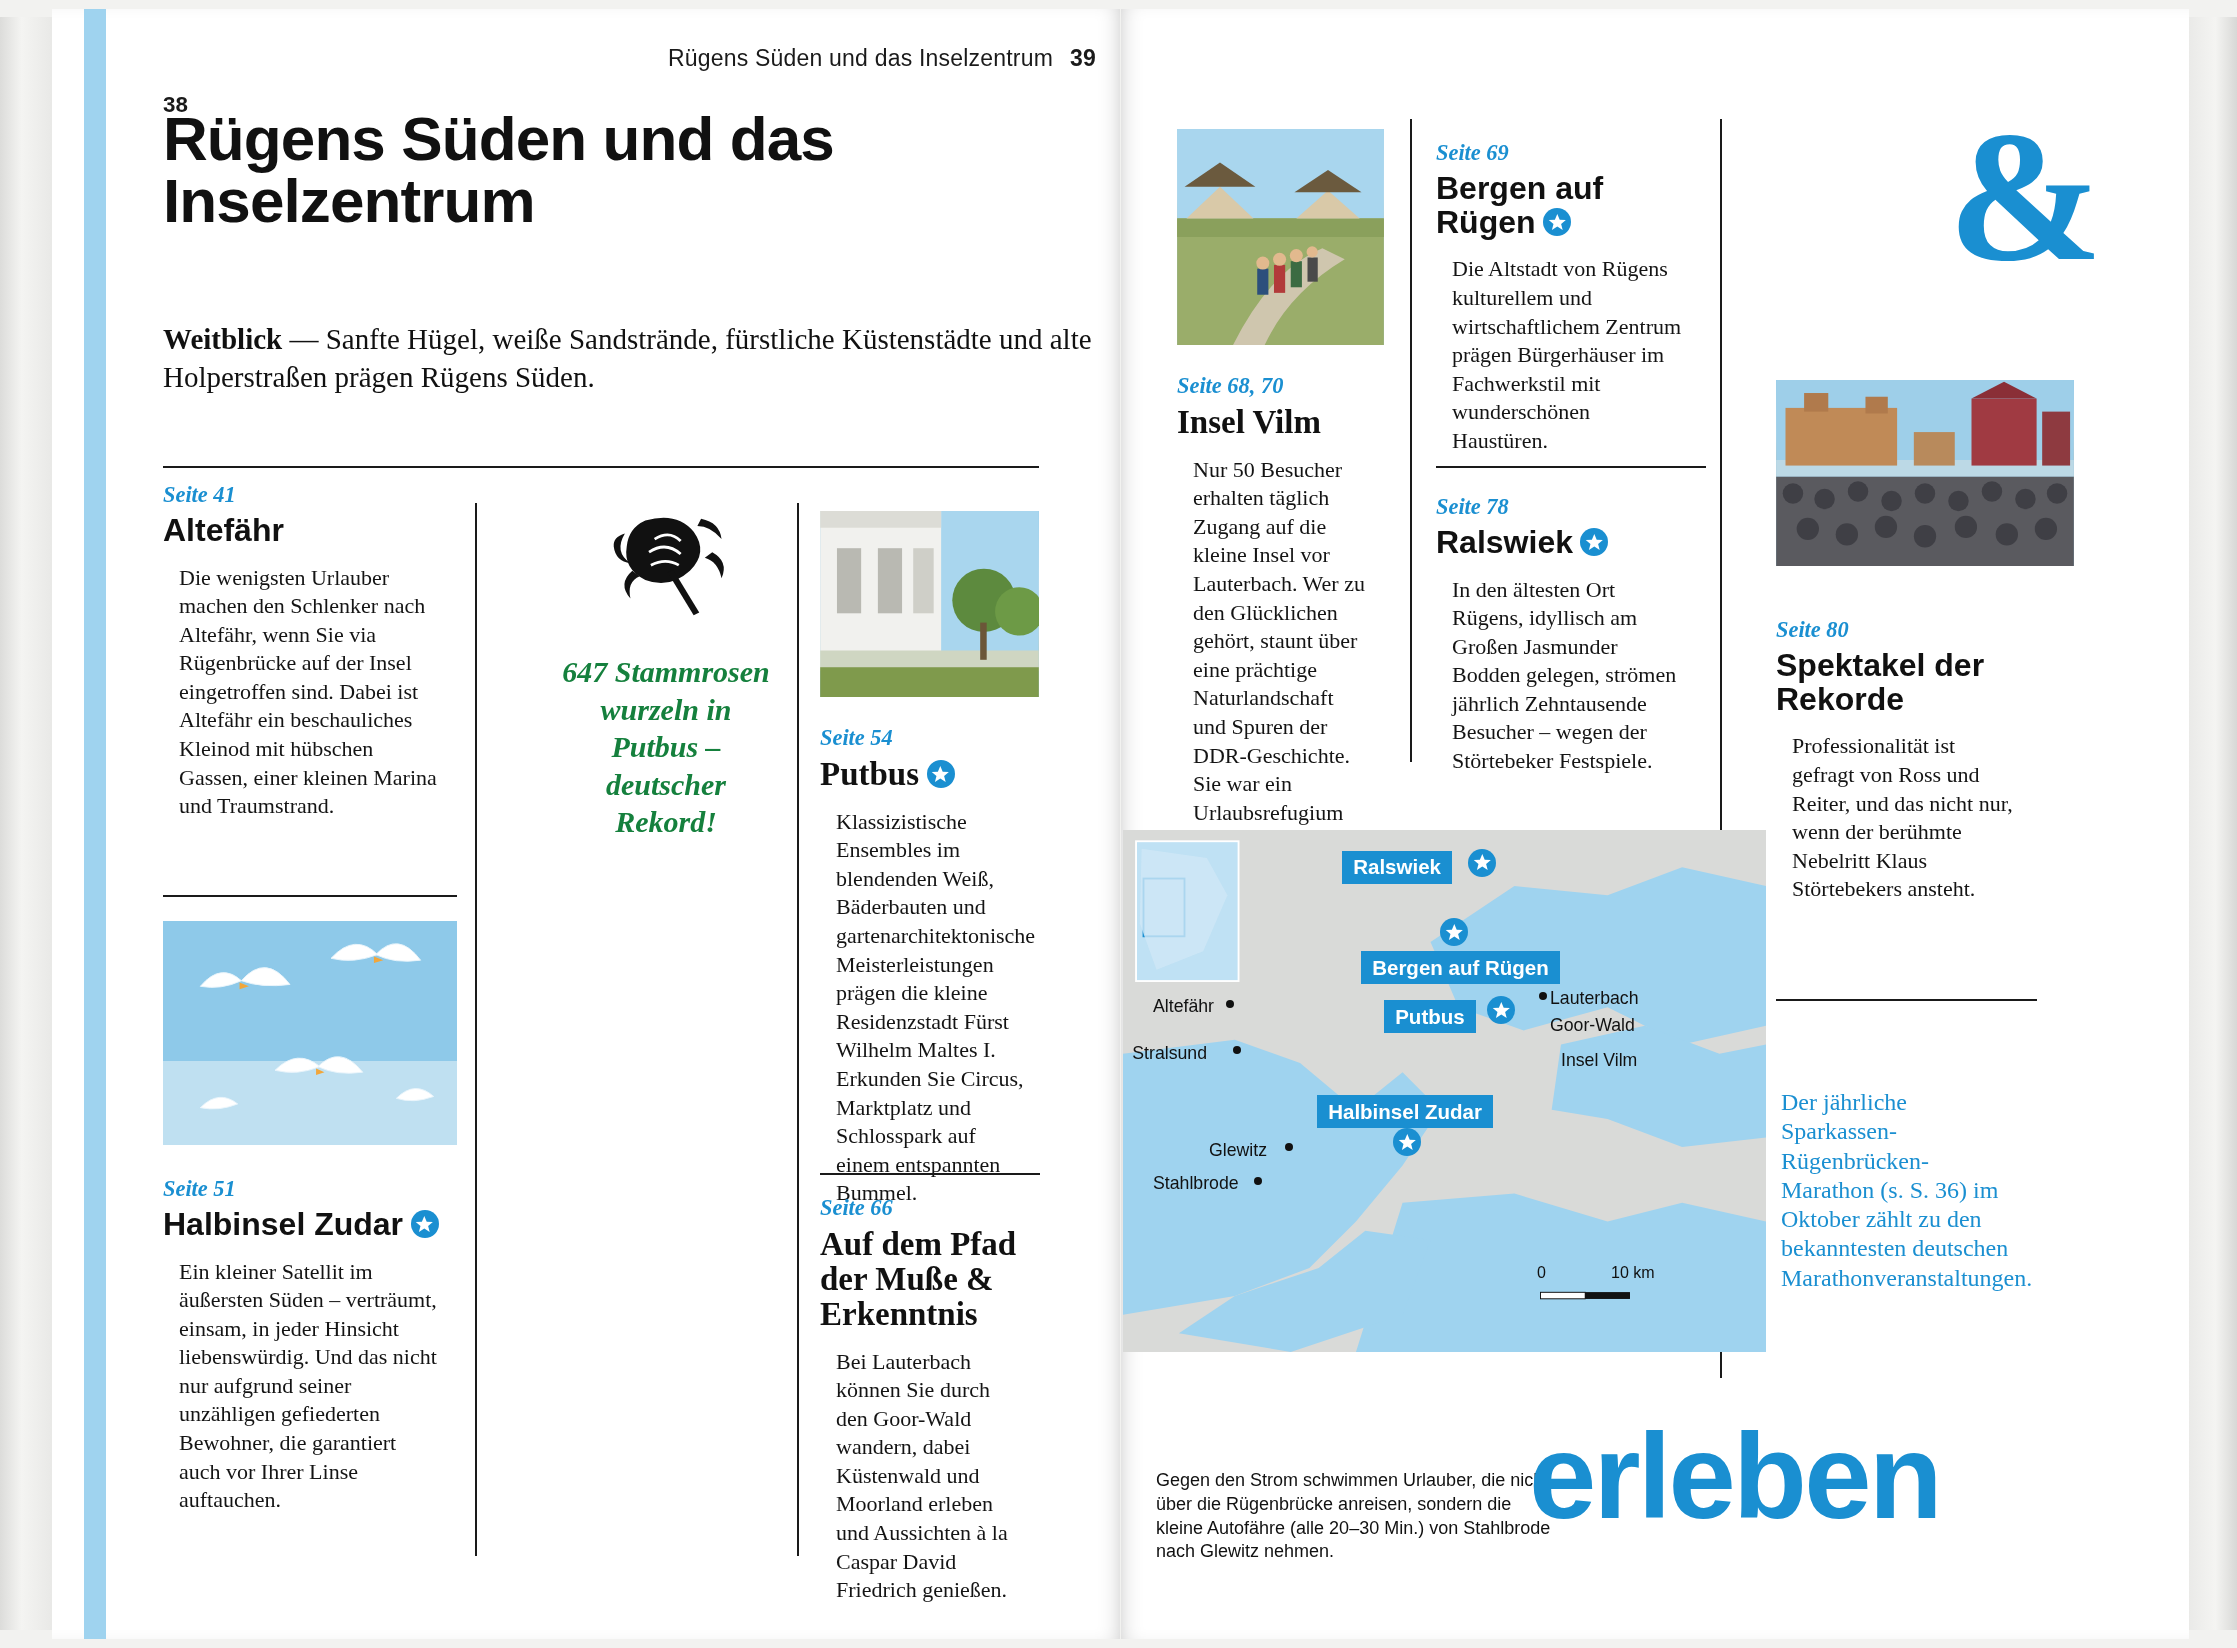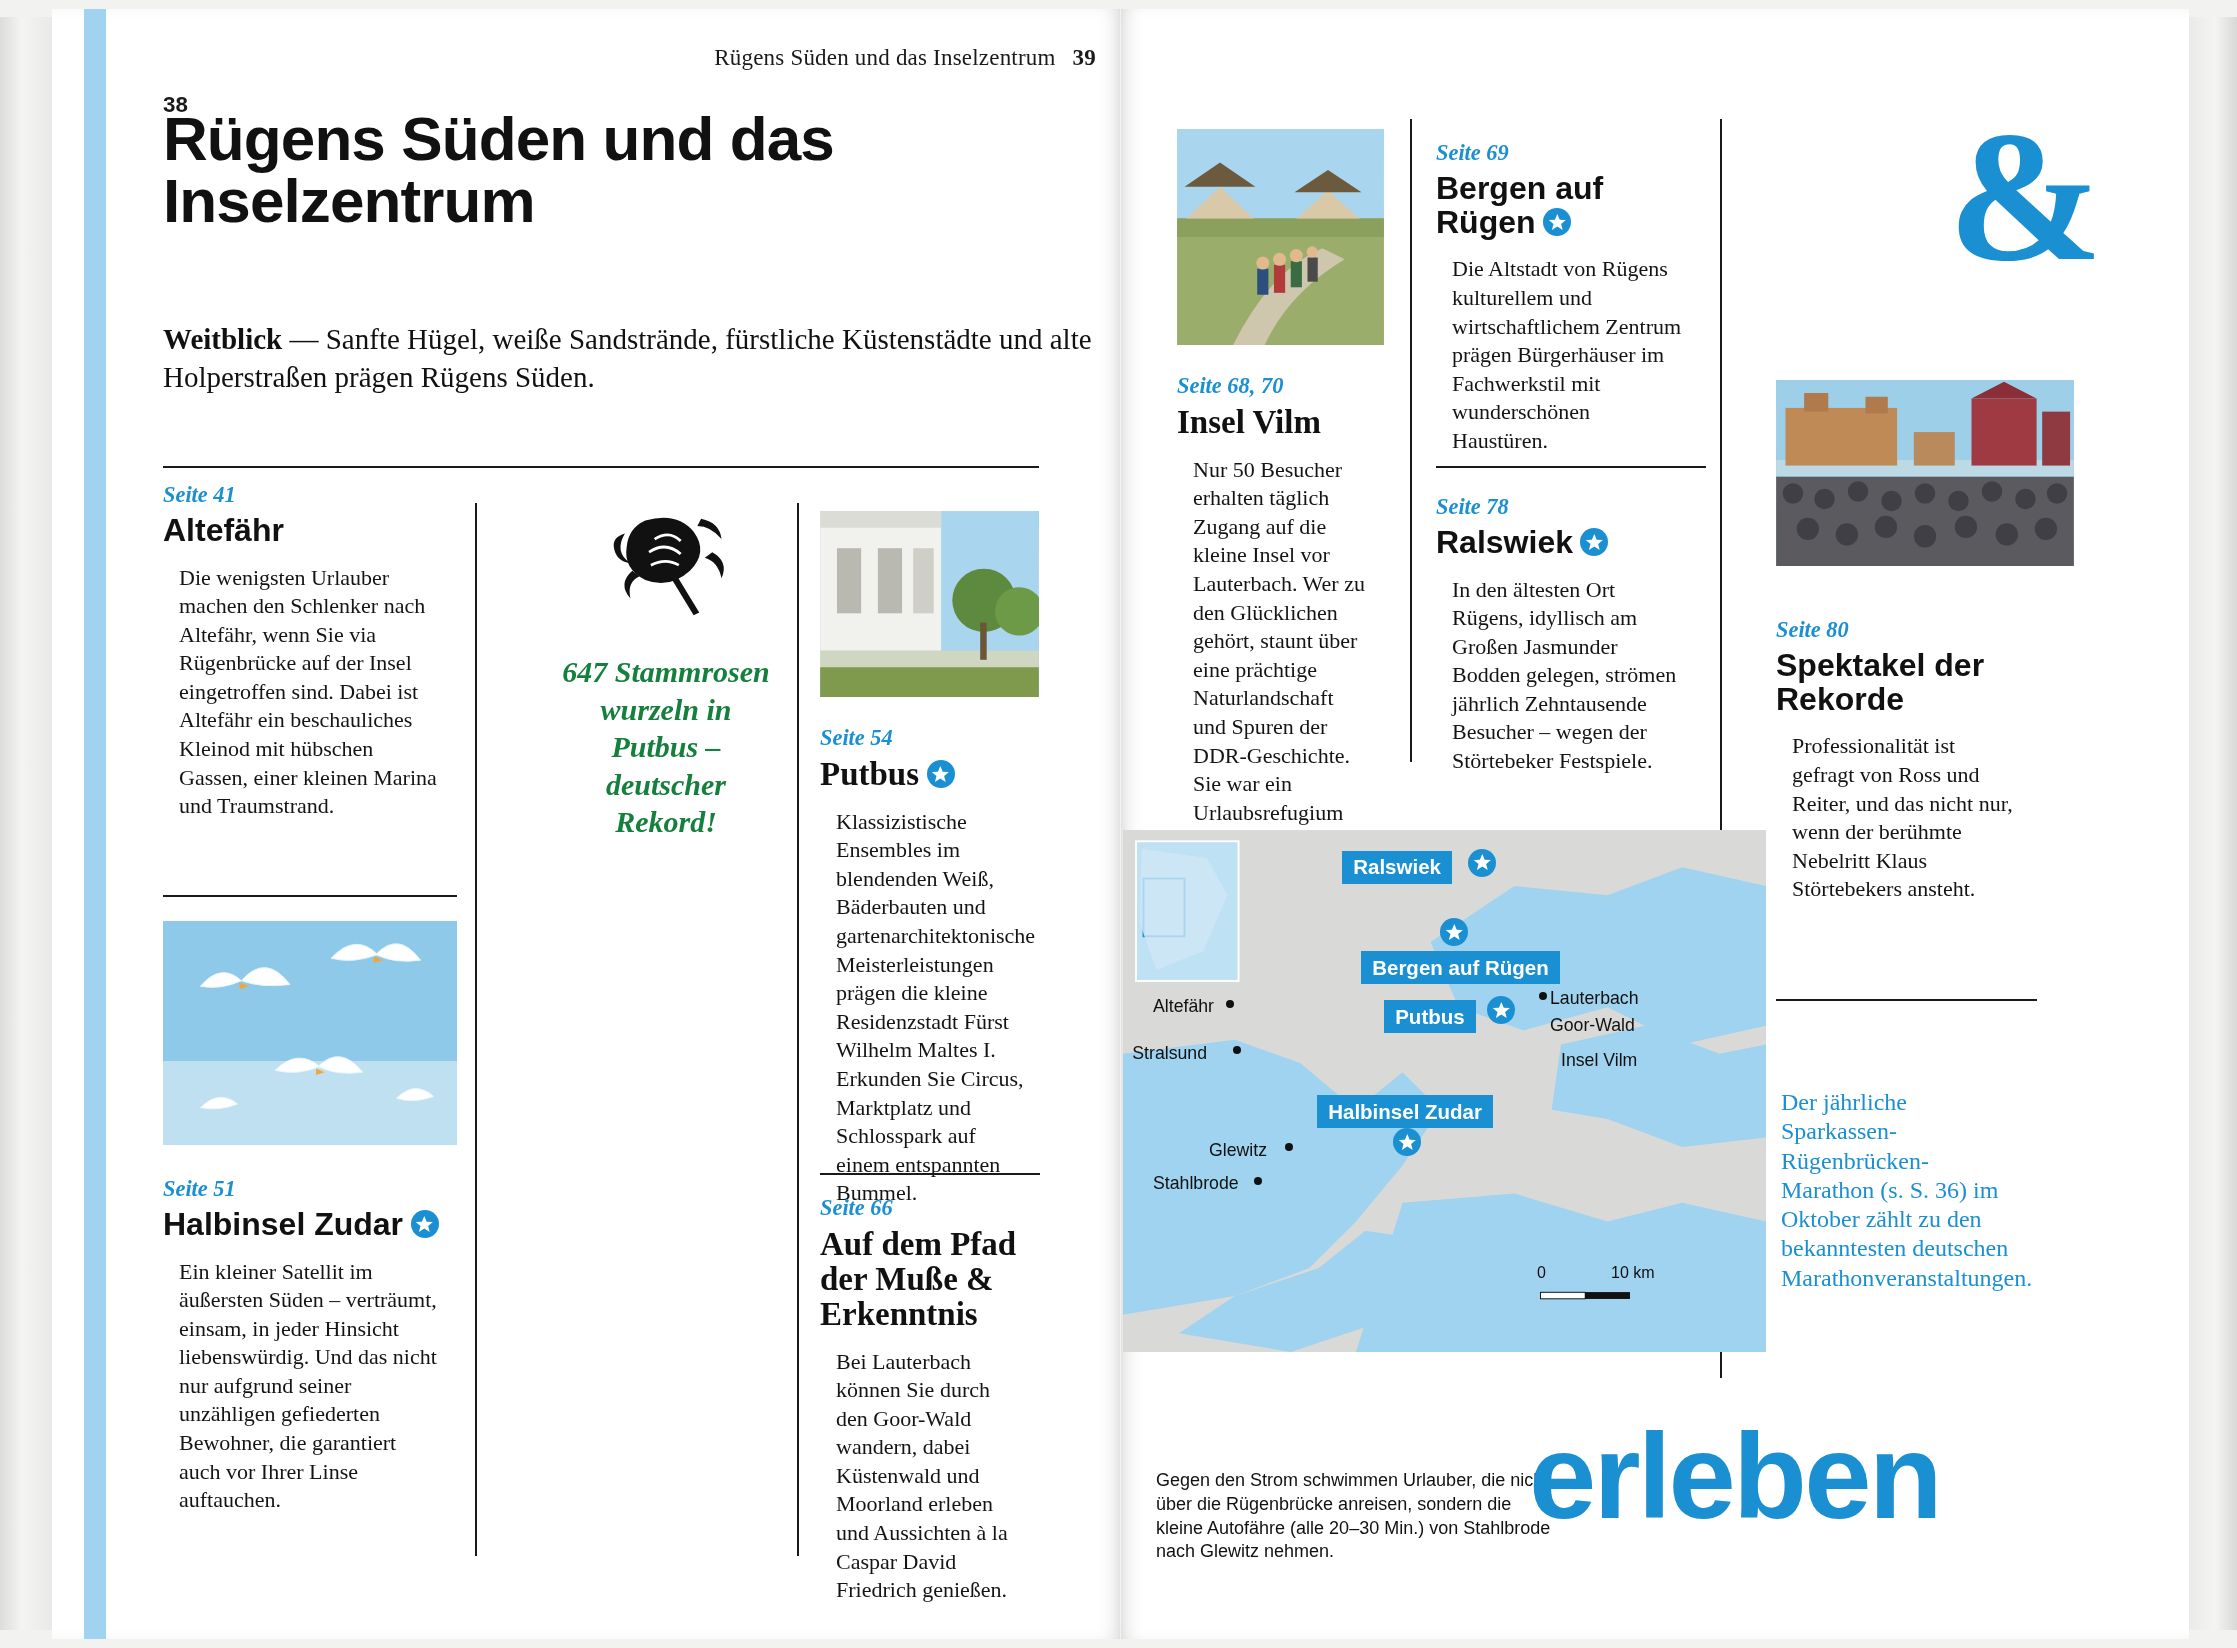--- a/index.html
+++ b/index.html
@@ -11,21 +11,21 @@
   .edge-left{position:absolute;left:0;top:17px;width:54px;height:1613px;background:linear-gradient(90deg,#dcdcda 0%,#f4f4f2 40%,#e8e8e6 100%);}
   .edge-right{position:absolute;right:0;top:17px;width:48px;height:1613px;background:linear-gradient(270deg,#d8d8d6 0%,#f4f4f2 45%,#eaeae8 100%);}
   .page{position:absolute;top:9.3px;height:1630px;background:#ffffff;}
   .page-left{left:52px;width:1068px;box-shadow:inset -13px 0 24px -17px rgba(0,0,0,.30);}
   .page-right{left:1121px;width:1068px;box-shadow:inset 13px 0 24px -17px rgba(0,0,0,.30);}
   .blue-bar{position:absolute;left:84px;top:9.3px;width:22.4px;height:1630px;background:#9fd3ef;}
 
   
   .folio{position:absolute;font-family:"Liberation Sans",sans-serif;font-weight:bold;font-size:22.4px;color:#1a1a1a;margin-top:47px;}
   .folio-left{left:163px;top:45px;}
-  .run-head{position:absolute;right:1141px;top:45px;font-family:Liberation Serif, serif;font-size:23px;color:#1a1a1a;letter-spacing:0.2px;text-align:center;}
+  .run-head{position:absolute;right:1141px;top:45px;font-family:Liberation Sans, sans-serif;font-size:23px;color:#1a1a1a;letter-spacing:0.2px;text-align:center;}
   .run-head .num{font-weight:bold;margin-left:17px;}
 
   
   h1.title{position:absolute;left:163px;top:108px;width:876px;margin:0;font-family:"Liberation Sans",sans-serif;font-weight:bold;font-size:62px;line-height:1.0;color:#111;letter-spacing:-0.9px;}
   .lead{position:absolute;left:163px;top:321px;width:932px;font-size:29px;line-height:1.30;color:#111;}
   .lead b{font-weight:bold;}
 
   .rule{position:absolute;background:#1a1a1a;height:1.9px;}
   .vrule{position:absolute;background:#1a1a1a;width:1.9px;}
 

